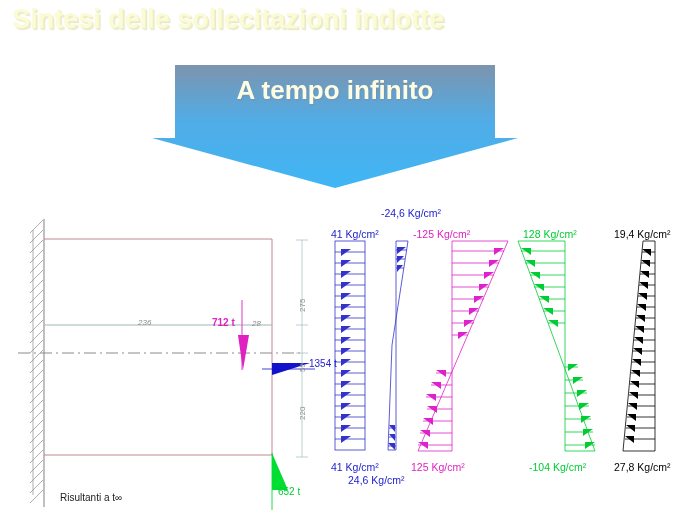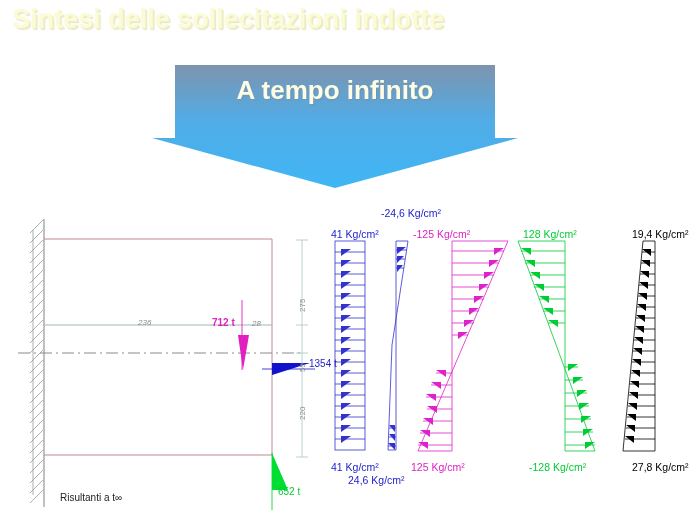--- a/index.html
+++ b/index.html
@@ -28,21 +28,21 @@
     text-shadow:1px 1px 1px rgba(120,140,170,.65);
   }
 
   
   #drawing{position:absolute;left:0;top:195px;width:700px;height:330px;}
 
   .lbl{position:absolute;white-space:nowrap;font-size:10.5px;}
   .lbl-blue{color:#2222CC;}
   .lbl-mag{color:#E020C0;}
   .lbl-green{color:#00CC33;}
-  .lbl-black{color:#000000;margin-left:18px;}
+  .lbl-black{color:#000000;}
   .lbl-gray-it{color:#8A8A8A;font-style:italic;font-size:8px;}
   .lbl-dim{color:#8A8A8A;font-size:8px;}
   .lbl-note{color:#222222;font-size:10px;}
   .rot{transform:rotate(-90deg);transform-origin:left top;}
 </style>
 </head>
 <body>
 
 <div id="slide">
 
@@ -316,18 +316,18 @@
   <div class="lbl lbl-blue" style="left:331px;top:228px;">41 Kg/cm²</div>
   <div class="lbl lbl-blue" style="left:331px;top:461px;">41 Kg/cm²</div>
 
   <div class="lbl lbl-blue" style="left:381px;top:207px;">-24,6 Kg/cm²</div>
   <div class="lbl lbl-blue" style="left:348px;top:474px;">24,6 Kg/cm²</div>
 
   <div class="lbl lbl-mag" style="left:413px;top:228px;">-125 Kg/cm²</div>
   <div class="lbl lbl-mag" style="left:411px;top:461px;">125 Kg/cm²</div>
 
   <div class="lbl lbl-green" style="left:491px;top:228px;margin-left:32px;">128 Kg/cm²</div>
-  <div class="lbl lbl-green" style="left:529px;top:461px;">-128 Kg/cm²</div>
+  <div class="lbl lbl-green" style="left:529px;top:461px;">-104 Kg/cm²</div>
 
   <div class="lbl lbl-black" style="left:614px;top:228px;">19,4 Kg/cm²</div>
   <div class="lbl lbl-black" style="left:614px;top:461px;">27,8 Kg/cm²</div>
 
 </div>
 
 </body></html>

